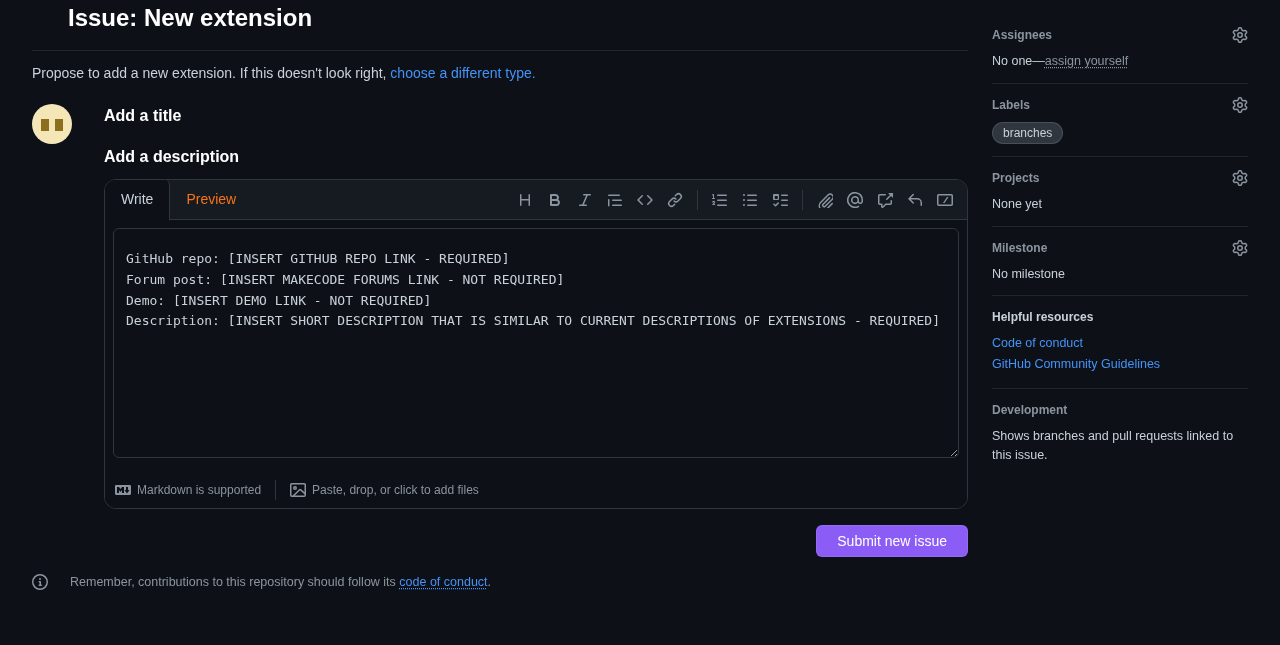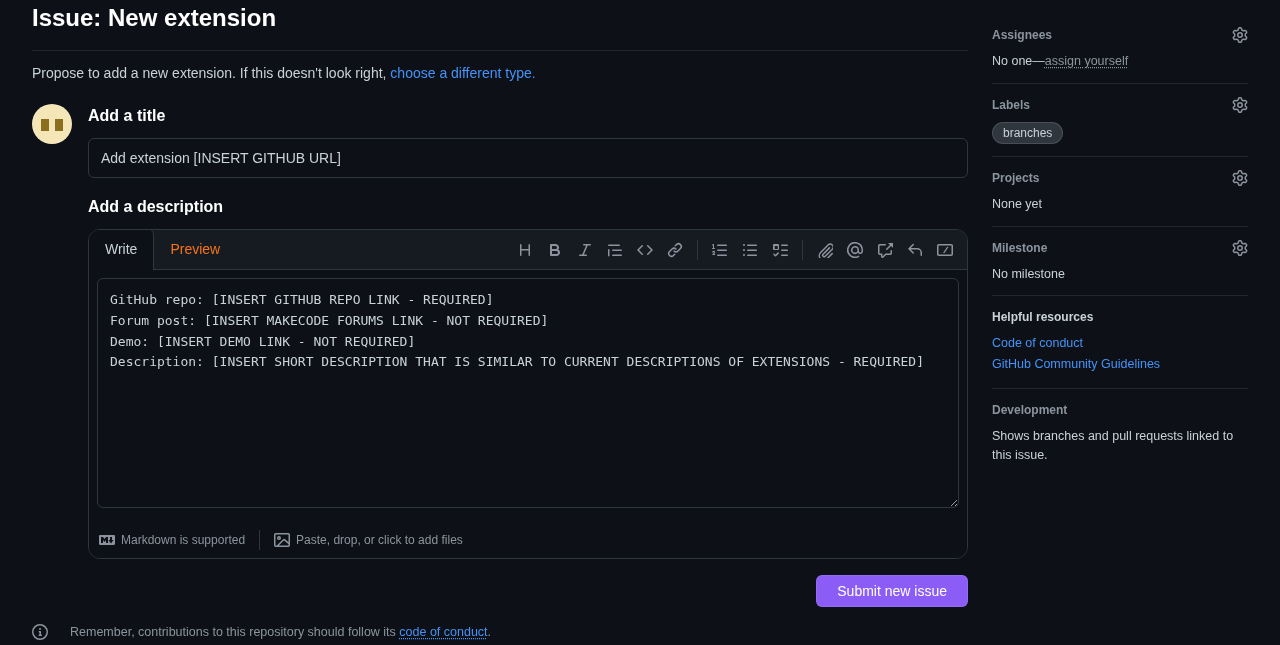--- a/index.html
+++ b/index.html
@@ -15,32 +15,33 @@
     }
     .layout { display: flex; gap: 24px; }
     .main { flex: 1; min-width: 0; }
     .sidebar { width: 256px; flex-shrink: 0; padding-top: 14px; }
     h1.page-title {
       font-size: 24px;
       font-weight: 600;
       color: #ffffff;
       padding-bottom: 8px;
       margin-bottom: 6px;
+      margin-left: 36px;
     }
     .title-underline {
       border-bottom: 1px solid #21262d;
       margin-bottom: 12px;
     }
     .subdesc {
       color: #c9d1d9;
       font-size: 14px;
       margin-bottom: 20px;
     }
     .link { color: #4493f8; text-decoration: none; cursor: pointer; }
-    .form-row { display: flex; gap: 16px; }
+    .form-row { display: flex; gap: 32px; }
     .avatar {
       width: 40px; height: 40px; border-radius: 50%;
       background: #f5e6b8; border: 1px solid rgba(240,246,252,0.1);
       flex-shrink: 0; position: relative; overflow: hidden;
     }
     .avatar::before, .avatar::after {
       content: ""; position: absolute; background: #8b6f1f;
     }
     .avatar::before { width: 8px; height: 12px; left: 8px; top: 14px; }
     .avatar::after { width: 8px; height: 12px; right: 8px; top: 14px; }
@@ -79,21 +80,21 @@
       align-items: center; gap: 2px; padding-right: 8px;
     }
     .tbtn {
       width: 28px; height: 28px; display: inline-flex;
       align-items: center; justify-content: center;
       color: #8b949e; cursor: pointer; border-radius: 6px;
     }
     .tdiv { width: 1px; height: 20px; background: #30363d; margin: 0 6px; }
     .desc-area-wrap { padding: 8px; background: #0d1117; }
     .desc-textarea {
-      width: 100%; min-height: 230px; padding: 11px 12px;
+      width: 100%; min-height: 230px; padding: 20px 12px;
       background: #0d1117; color: #c9d1d9;
       border: 1px solid #30363d; border-radius: 6px;
       font-family: ui-monospace, SFMono-Regular, "SF Mono", Menlo, Consolas, monospace;
       font-size: 13px; line-height: 1.6; resize: vertical;
     }
     .editor-footer {
       display: flex; align-items: center; padding: 8px 10px;
       background: #0d1117; gap: 14px;
       color: #8b949e; font-size: 12px;
     }
@@ -141,21 +142,20 @@
     <h1 class="page-title">Issue: New extension</h1>
     <div class="title-underline"></div>
     <p class="subdesc">
       <span>Propose to add a new extension. If this doesn't look right, </span><a class="link">choose a different type.</a>
     </p>
 
     <div class="form-row">
       <div class="avatar"></div>
       <div class="form-body">
         <label class="field-label">Add a title</label>
-        <input type="text" class="title-input" value="Add extension [INSERT GITHUB URL]" style="">
 
         <label class="field-label desc-label">Add a description</label>
 
         <div class="editor-wrap">
           <div class="tabs-row">
             <div class="tab active">Write</div>
             <div class="tab">Preview</div>
             <div class="toolbar">
               <span class="tbtn">
                   <svg width="16" height="16" viewBox="0 0 16 16">

